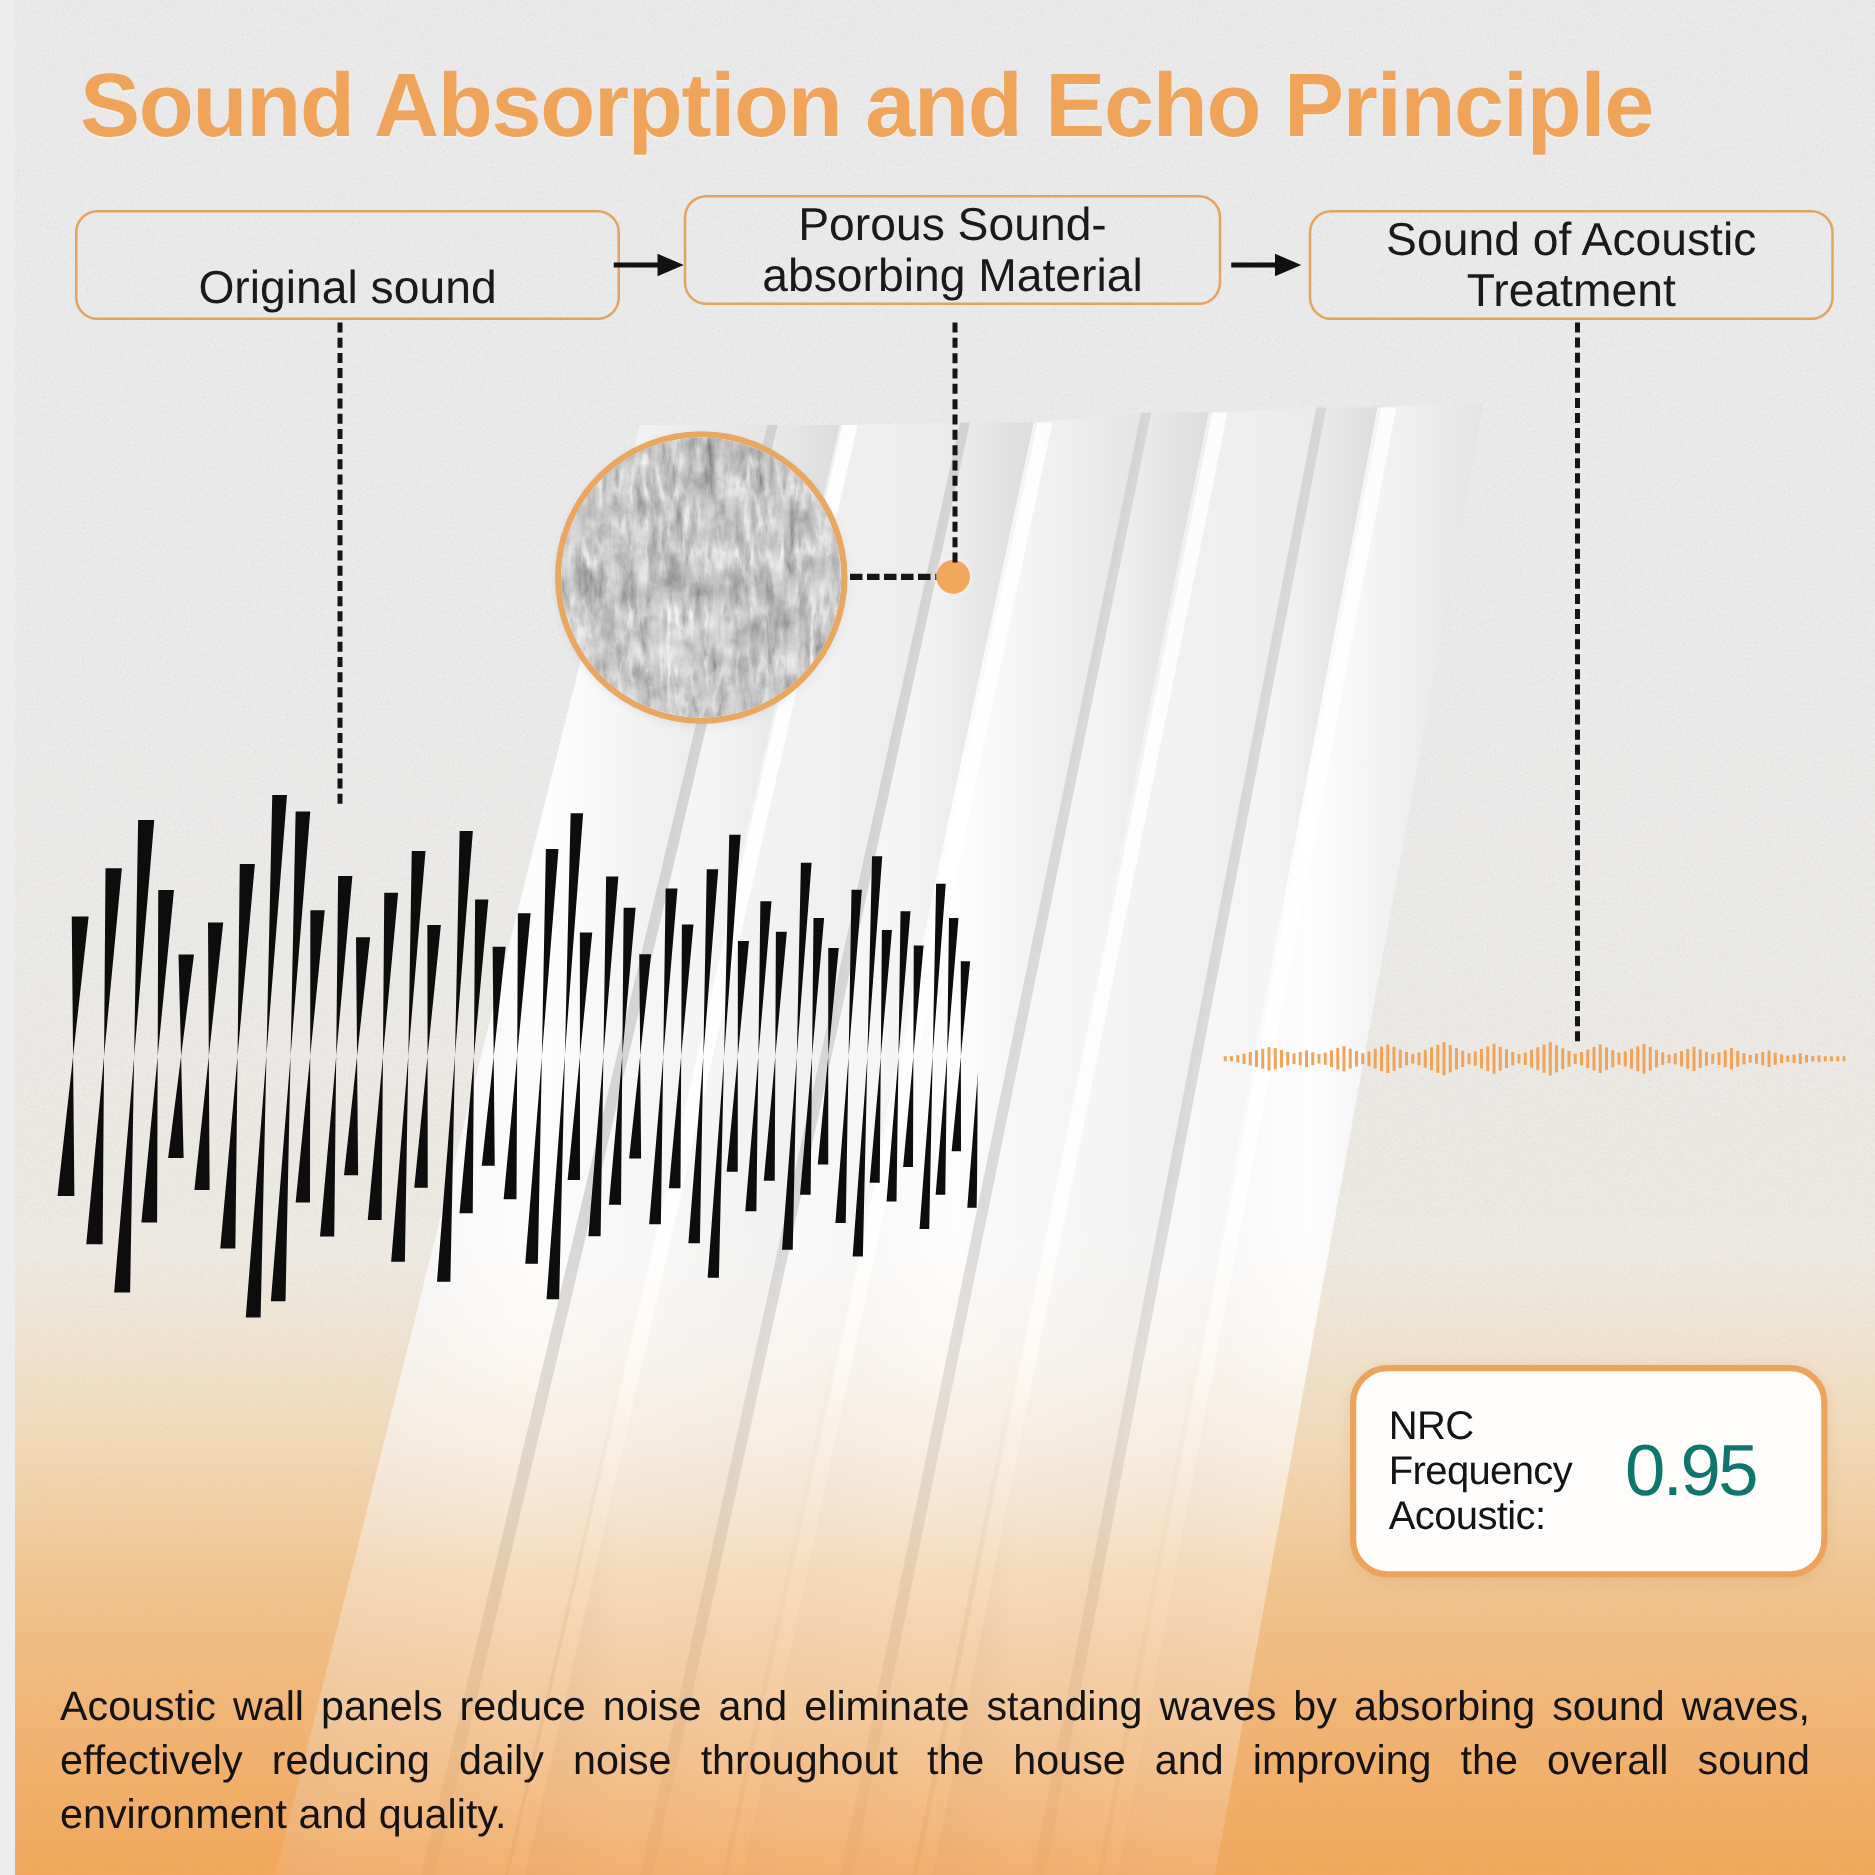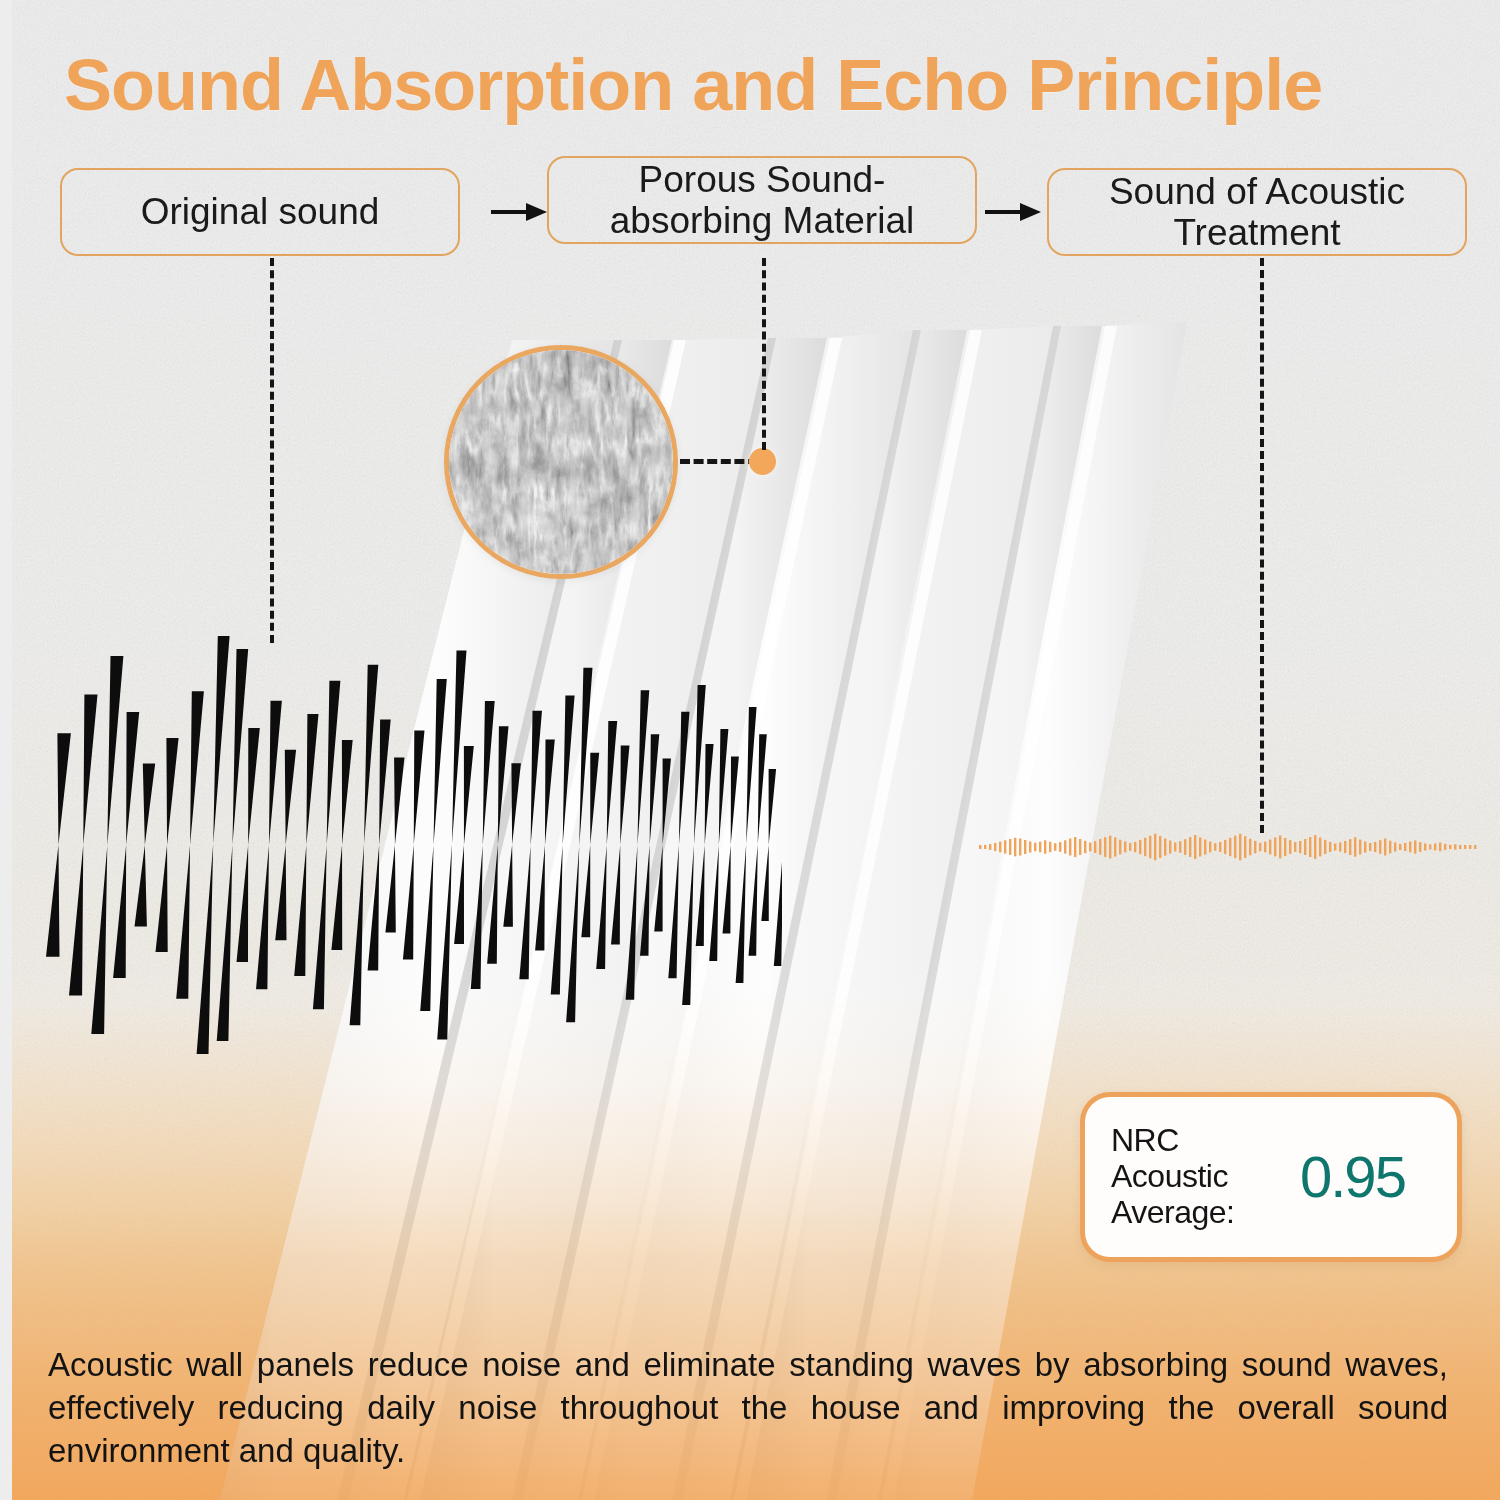--- a/index.html
+++ b/index.html
@@ -47,21 +47,21 @@
     border:2.5px solid #e2a45f;
     border-radius:18px;
     display:flex; align-items:center; justify-content:center;
     text-align:center;
     color:#1a1a1a;
     font-size:37px;
     line-height:1.12;
     padding:4px 10px;
     background:transparent;
   }
-  #box1 { left:48px;   top:168px; width:400px; height:88px; }
+  #box1 { left:48px;   top:168px; width:436px; height:88px;align-items:flex-end; }
   #box2 { left:535px;  top:156px; width:430px; height:88px; }
   #box3 { left:1035px; top:168px; width:420px; height:88px; }
 
   .flow-arrow { position:absolute; top:200px; width:58px; height:24px; }
   #arrow1 { left:478px; }
   #arrow2 { left:972px; }
 
   
   .leader {
     position:absolute; width:0; border-left:4px dashed #151515;
@@ -406,19 +406,19 @@
   <svg class="flow-arrow" id="arrow2" viewBox="0 0 58 24">
     <line x1="1" y1="12" x2="40" y2="12" stroke="#111" stroke-width="4"></line>
     <polygon points="36,3 57,12 36,21" fill="#111"></polygon>
   </svg>
 
   <div class="fbox" id="box3">
     <span>Sound of Acoustic Treatment</span>
   </div>
 
   <div id="nrc">
-    <div id="nrc-label">NRC Acoustic Average:</div>
+    <div id="nrc-label">NRC Frequency Acoustic:</div>
     <div id="nrc-value">0.95</div>
   </div>
 
   <div id="caption">Acoustic wall panels reduce noise and eliminate standing waves by absorbing sound waves, effectively reducing daily noise throughout the house and improving the overall sound environment and quality.</div>
 
 </div>
 
 </body></html>

